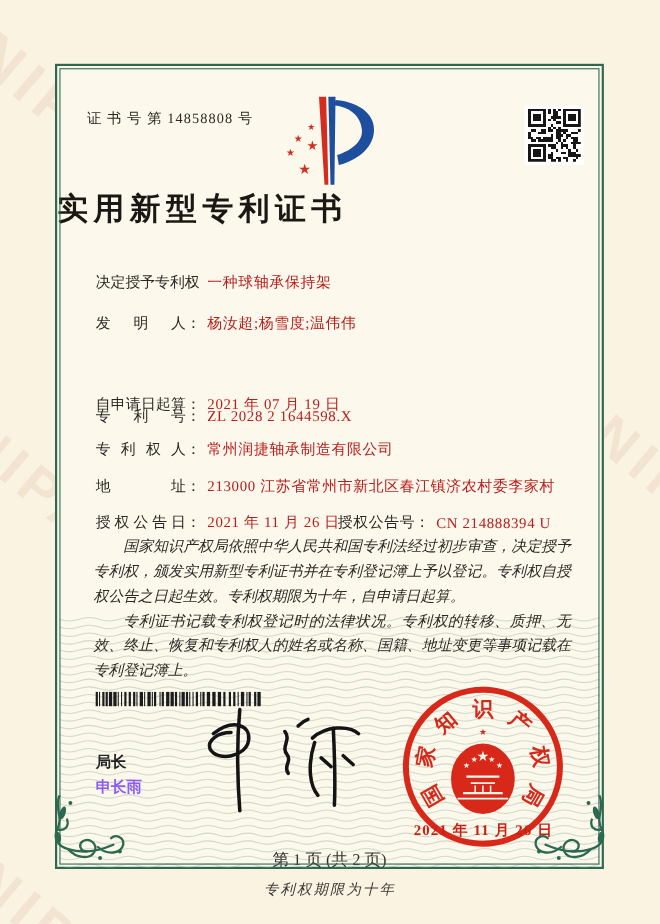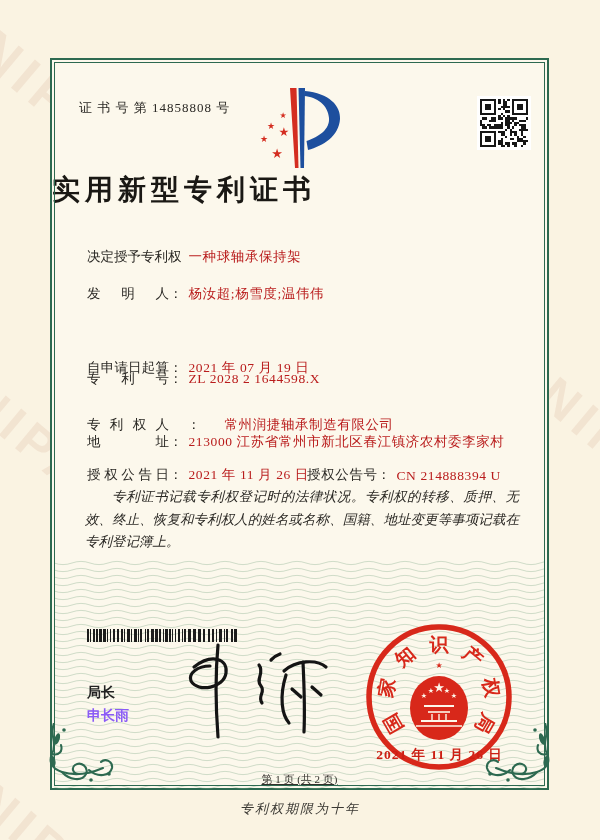--- a/index.html
+++ b/index.html
@@ -117,21 +117,21 @@
     font-family:"Liberation Serif",serif;
   }
   .seal-date{
     position:absolute;left:305px;top:686px;width:165px;
     text-align:center;
     color:#cc1f14;font-weight:700;font-size:13.5px;letter-spacing:1px;
     z-index:4;white-space:nowrap;
   }
   .page-footer{
     position:absolute;left:0;top:712px;width:100%;
-    text-align:center;font-size:11px;color:#33312c;z-index:1;text-decoration:underline;
+    text-align:center;font-size:15px;color:#33312c;z-index:1;
   }
   
   .flourish{position:absolute;width:78px;height:64px;z-index:4;}
   .flourish.left{left:-9px;top:663px;}
   .flourish.right{left:426px;top:663px;transform:scaleX(-1);}
   .flourish path{stroke:#2d6950;fill:none;stroke-width:2.1;stroke-linecap:round;}
   .flourish .leaf{fill:#2d6950;stroke:none;}
   
   .continuation-note{
     position:absolute;left:0;top:800px;width:100%;
@@ -353,21 +353,21 @@
   <div class="field-row" style="top:262px;margin-top:48px;">
     <span class="flabel">专利号</span>
       <span class="colon">：</span>
     <span class="fvalue">ZL 2028 2 1644598.X</span>
   </div>
   <div class="field-row" style="top:299px;">
     <span class="flabel">自申请日起算</span>
       <span class="colon">：</span>
     <span class="fvalue">2021 年 07 月 19 日</span>
   </div>
-  <div class="field-row" style="top:356px;gap:18px;">
+  <div class="field-row" style="top:340px;">
     <span class="flabel">专利权人</span>
       <span class="colon">：</span>
     <span class="fvalue">常州润捷轴承制造有限公司</span>
   </div>
   <div class="field-row" style="top:373px;">
     <span class="flabel">地址</span>
       <span class="colon">：</span>
     <span class="fvalue">213000 江苏省常州市新北区春江镇济农村委李家村</span>
   </div>
   <div class="field-row" style="top:406px;width:440px;">
@@ -375,20 +375,21 @@
       <span class="colon">：</span>
     <span class="fvalue">2021 年 11 月 26 日</span>
     <span class="pair2">
       <span class="flabel">授权公告号</span>
         <span class="colon">：</span>
       <span class="fvalue">CN 214888394 U</span>
     </span>
   </div>
 
   <div class="body-text">
+    <p>国家知识产权局依照中华人民共和国专利法经过初步审查，决定授予专利权，颁发实用新型专利证书并在专利登记簿上予以登记。专利权自授权公告之日起生效。专利权期限为十年，自申请日起算。</p>
     <p>专利证书记载专利权登记时的法律状况。专利权的转移、质押、无效、终止、恢复和专利权人的姓名或名称、国籍、地址变更等事项记载在专利登记簿上。</p>
   </div>
 
   <div id="barcode">
       <span style="left: 0px; width: 2px;"></span>
       <span style="left: 3px; width: 1px;"></span>
       <span style="left: 6px; width: 2px;"></span>
       <span style="left: 9px; width: 2px;"></span>
       <span style="left: 12px; width: 3px;"></span>
       <span style="left: 16px; width: 3px;"></span>

